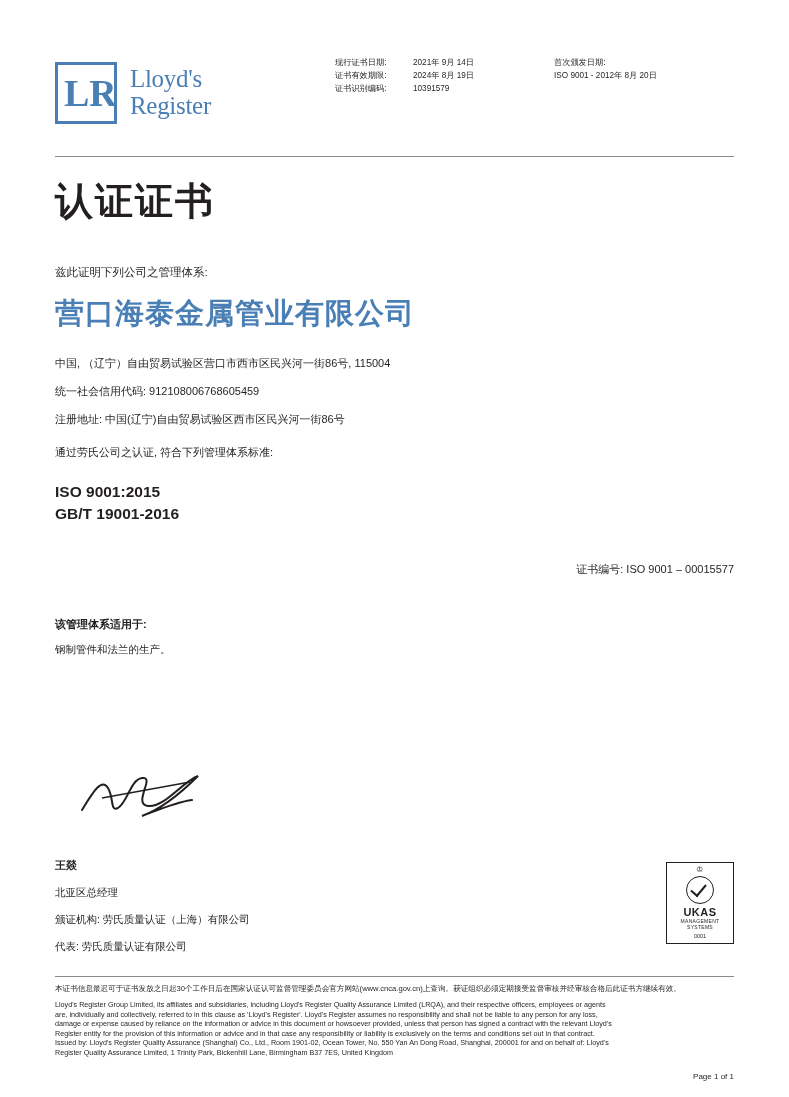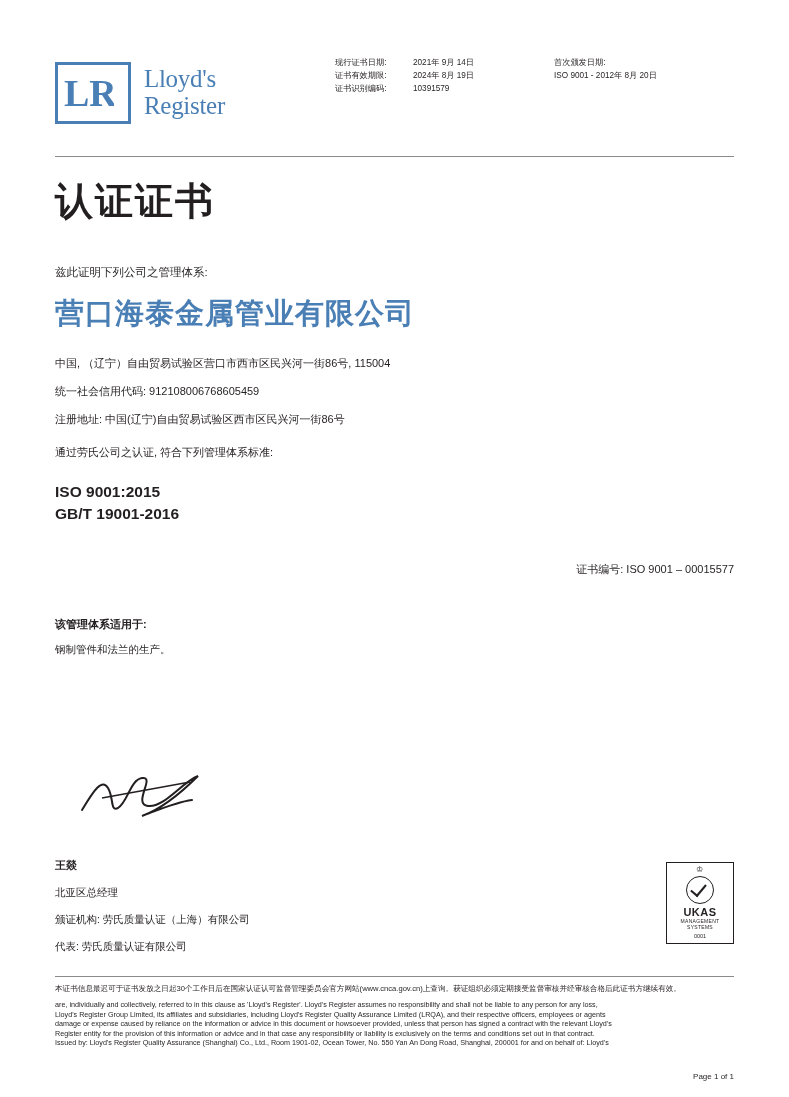--- a/index.html
+++ b/index.html
@@ -31,21 +31,21 @@
     height: 86px;
   }
   .logo-block {
     position: absolute;
     left: 0;
     top: 6px;
     display: flex;
     align-items: center;
   }
   .logo-mark {
-    width: 76px;
+    width: 62px;
     height: 62px;
     background: #ffffff;
     border: 3px solid #4a7fb5;
     box-sizing: border-box;
     position: relative;
   }
   .logo-mark svg { display: block; }
   .logo-text {
     margin-left: 13px;
     font-size: 25px;
@@ -342,23 +342,24 @@
     <div class="ukas-word">UKAS</div>
     <div class="ukas-sub">MANAGEMENT</div>
     <div class="ukas-sub">SYSTEMS</div>
     <div class="ukas-num">0001</div>
   </div>
 
   <div class="footer">
     <div class="footer-rule"></div>
     <div class="footer-cn">本证书信息最迟可于证书发放之日起30个工作日后在国家认证认可监督管理委员会官方网站(www.cnca.gov.cn)上查询。获证组织必须定期接受监督审核并经审核合格后此证书方继续有效。</div>
     <div class="footer-en">
+      <p>Lloyd's Register Group Limited, its affiliates and subsidiaries, including Lloyd's Register Quality Assurance Limited (LRQA), and their respective officers, employees or agents</p>
       <p>are, individually and collectively, referred to in this clause as 'Lloyd's Register'. Lloyd's Register assumes no responsibility and shall not be liable to any person for any loss,</p>
-      <p>Lloyd's Register Group Limited, its affiliates and subsidiaries, including Lloyd's Register Quality Assurance Limited (LRQA), and their respective officers, employees or agents</p>
       <p>damage or expense caused by reliance on the information or advice in this document or howsoever provided, unless that person has signed a contract with the relevant Lloyd's</p>
       <p>Register entity for the provision of this information or advice and in that case any responsibility or liability is exclusively on the terms and conditions set out in that contract.</p>
       <p>Issued by: Lloyd's Register Quality Assurance (Shanghai) Co., Ltd., Room 1901-02, Ocean Tower, No. 550 Yan An Dong Road, Shanghai, 200001 for and on behalf of: Lloyd's</p>
+      <p>Register Quality Assurance Limited, 1 Trinity Park, Bickenhill Lane, Birmingham B37 7ES, United Kingdom</p>
     </div>
   </div>
 
   <div class="page-num">Page 1 of 1</div>
 
 </div>
 
 </body></html>

